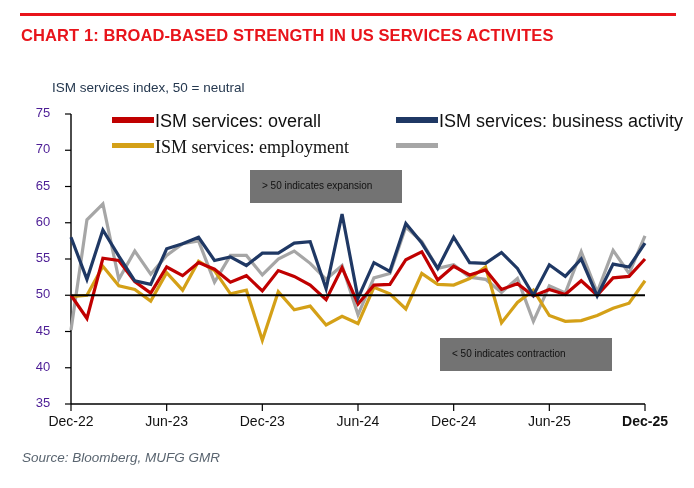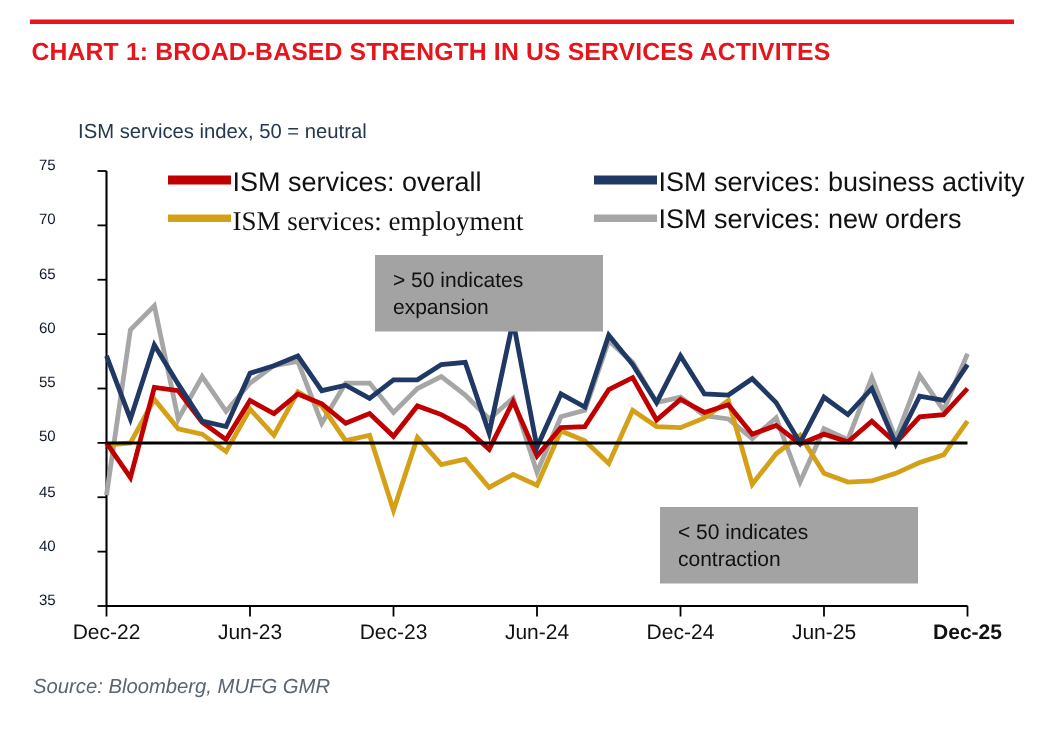--- a/index.html
+++ b/index.html
@@ -51,23 +51,23 @@
     position: absolute;
     left: 22px;
     top: 450px;
     font-size: 13.5px;
     font-style: italic;
     color: #5A6570;
     white-space: nowrap;
   }
   .ylabel {
     position: absolute;
-    font-size: 10px;
-    color: #0f172a;
-    text-align: left;
+    font-size: 13px;
+    color: #4c1d95;
+    text-align: center;
     width: 34px;
     white-space: nowrap;
   }
   .xlabel {
     position: absolute;
     font-size: 14px;
     color: #111111;
     text-align: center;
     width: 76px;
     white-space: nowrap;
@@ -87,22 +87,22 @@
     vertical-align: middle;
     margin-right: 1px;
     margin-bottom: 2px;
   }
   .legend-text {
     display: inline-block;
     vertical-align: middle;
   }
   .annot {
     position: absolute;
-    background: #a3a3a3;
-    font-size: 14px;
+    background: #737373;
+    font-size: 10px;
     color: #111111;
     line-height: 18px;
     padding: 7px 10px 8px 12px;
     box-sizing: border-box;
   }
   #annot-expansion { left: 250px; top: 170px; width: 152px; }
   #annot-contraction { left: 440px; top: 338px; width: 172px; }
   svg { display: block; }
 </style>
 </head>
@@ -152,19 +152,19 @@
     <div class="xlabel" style="left: 33px; top: 413px;">Dec-22</div>
     <div class="xlabel" style="left: 128.667px; top: 413px;">Jun-23</div>
     <div class="xlabel" style="left: 224.333px; top: 413px;">Dec-23</div>
     <div class="xlabel" style="left: 320px; top: 413px;">Jun-24</div>
     <div class="xlabel" style="left: 415.667px; top: 413px;">Dec-24</div>
     <div class="xlabel" style="left: 511.333px; top: 413px;">Jun-25</div>
     <div class="xlabel" style="left: 607px; top: 413px; font-weight: bold;">Dec-25</div>
     <div class="legend-item" style="left: 112px; top: 112px;"><span class="legend-swatch" style="background: rgb(192, 0, 0); height: 6px;"></span><span class="legend-text">ISM services: overall</span></div>
     <div class="legend-item" style="left: 396px; top: 112px;"><span class="legend-swatch" style="background: rgb(31, 56, 100); height: 6px;"></span><span class="legend-text">ISM services: business activity</span></div>
     <div class="legend-item" style="left: 112px; top: 137px; font-family: Liberation Serif, serif;"><span class="legend-swatch" style="background: rgb(212, 160, 23);"></span><span class="legend-text">ISM services: employment</span></div>
-    <div class="legend-item" style="left: 396px; top: 137px;"><span class="legend-swatch" style="background: rgb(166, 166, 166);"></span><span class="legend-text">ISM services: new orders</span></div>
+    <div class="legend-item" style="left: 396px; top: 137px;"><span class="legend-swatch" style="background: rgb(166, 166, 166);"></span></div>
   </div>
 
 <div class="annot" id="annot-expansion" style="z-index: 5;">&gt; 50 indicates expansion</div>
 <div class="annot" id="annot-contraction" style="z-index: 5;">&lt; 50 indicates contraction</div>
 
 <div id="source-note">Source: Bloomberg, MUFG GMR</div>
 
 </body></html>

